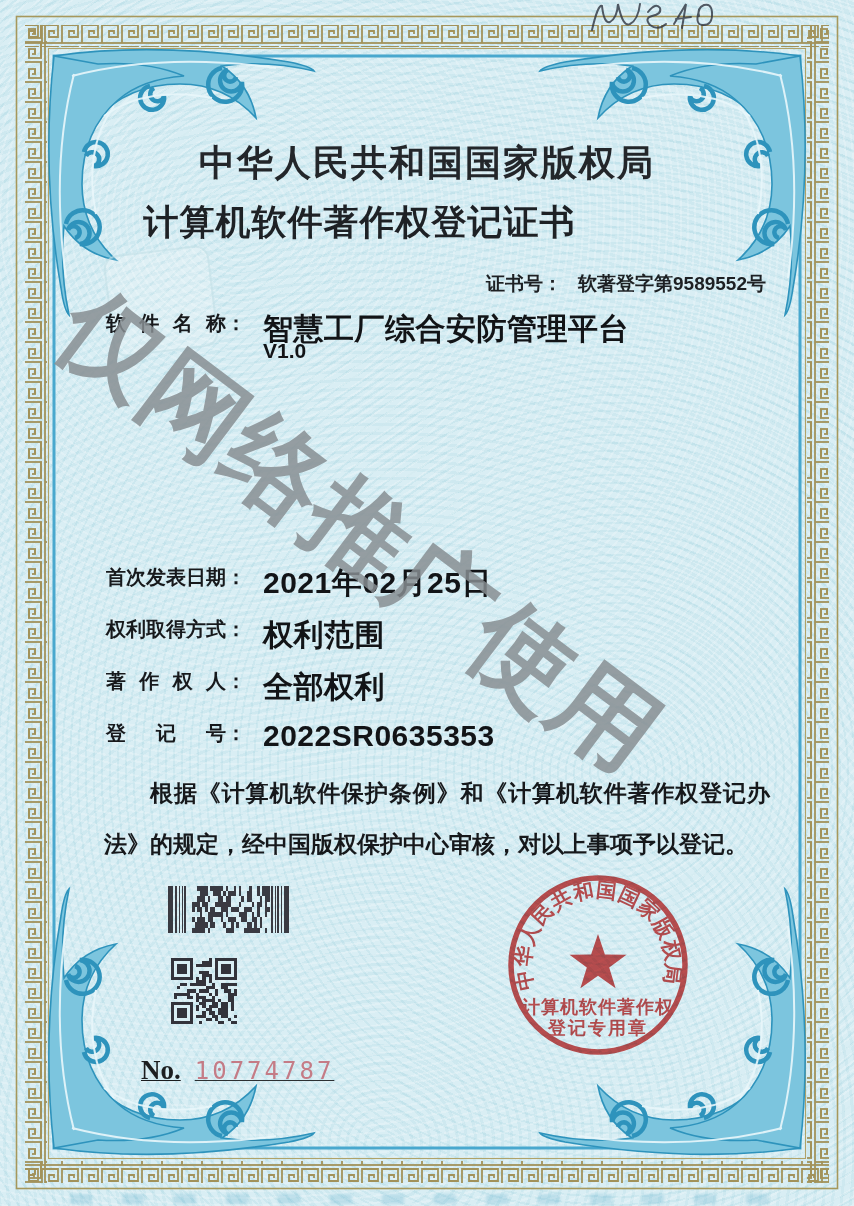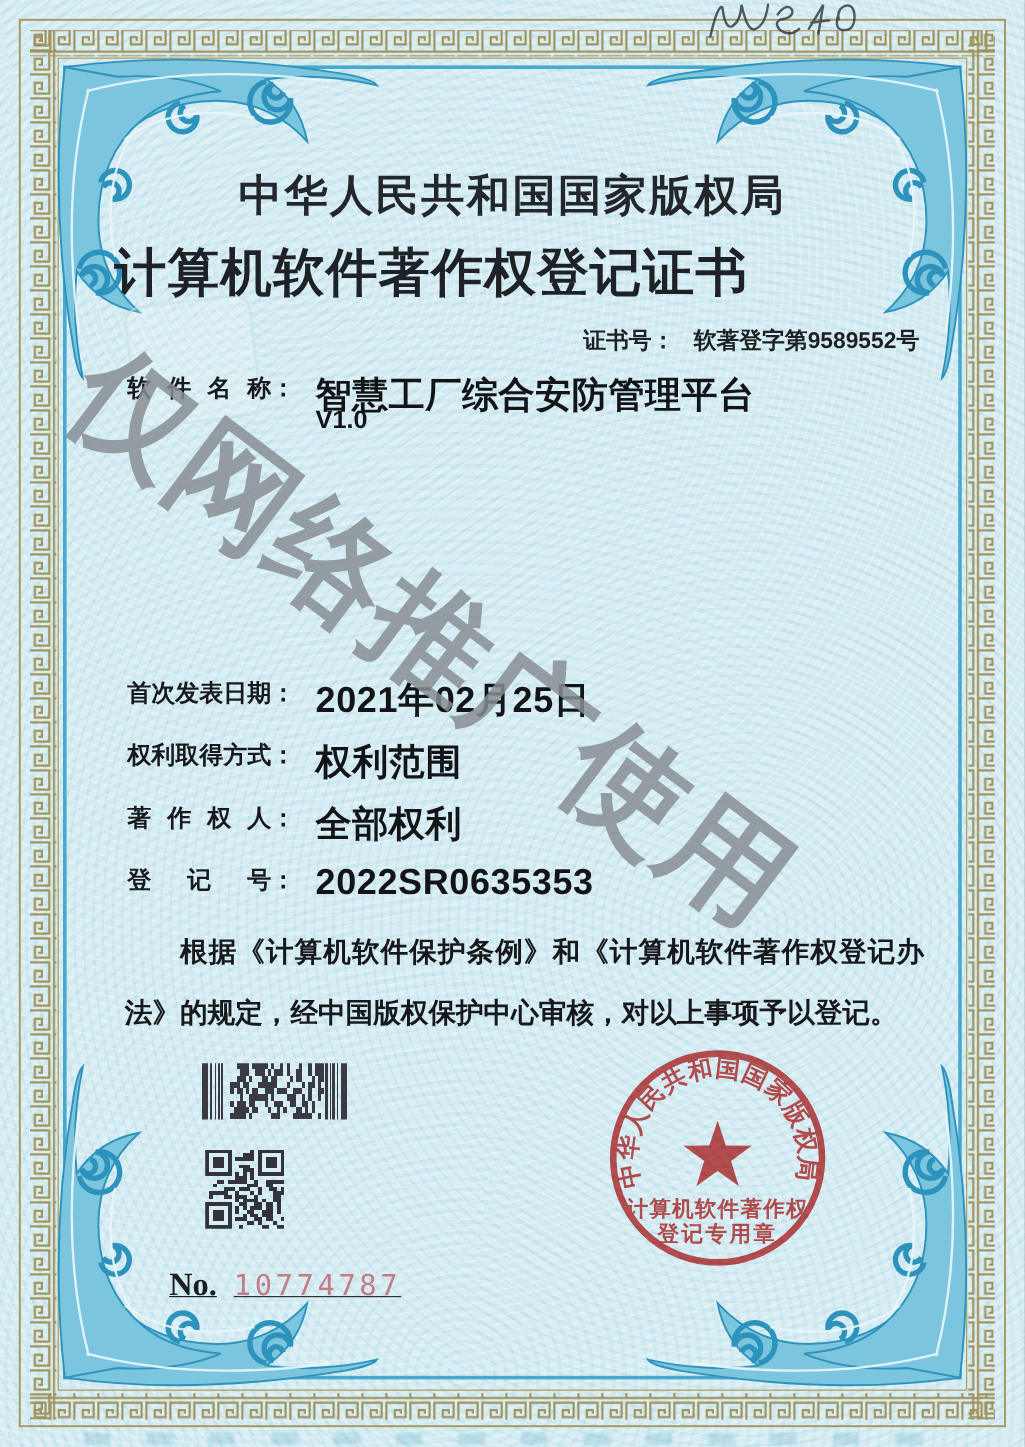--- a/index.html
+++ b/index.html
@@ -11,21 +11,21 @@
       repeating-radial-gradient(circle at 72% 64%, rgba(110,185,202,.12) 0 2px, rgba(0,0,0,0) 2px 8px),
       repeating-radial-gradient(circle at 45% 95%, rgba(110,185,202,.10) 0 3px, rgba(0,0,0,0) 3px 9px);
     font-family:"Liberation Sans","DejaVu Sans",sans-serif;
     color:#1b1d1f;
   }
   .abs{position:absolute;}
   svg{display:block;}
   .border-layer{position:absolute;left:0;top:0;z-index:5;}
   .title1{left:0;top:139px;width:854px;text-align:center;font-size:36px;font-weight:700;
           letter-spacing:2px;color:#23262a;z-index:10;}
-  .title2{left:0;top:199px;width:719px;text-align:center;font-size:43px;font-weight:700;
+  .title2{left:0;top:199px;width:719px;text-align:center;font-size:35px;font-weight:700;
           letter-spacing:1px;color:#1e2125;z-index:10;
           font-family:"Liberation Serif","DejaVu Serif",serif;}
   .certno{right:88px;top:271px;font-size:19px;font-weight:700;z-index:10;color:#1d2023;}
   .certno .gap{display:inline-block;width:16px;}
   .fieldrow{left:106px;z-index:10;height:34px;}
   .flabel{display:inline-block;width:120px;text-align:justify;text-align-last:justify;
           font-size:20px;font-weight:700;color:#17191c;vertical-align:top;}
   .fcolon{font-size:20px;font-weight:700;color:#17191c;}
   .fvalue{position:absolute;left:157px;top:-1px;font-size:30px;font-weight:700;
           white-space:nowrap;color:#121417;letter-spacing:.5px;}

